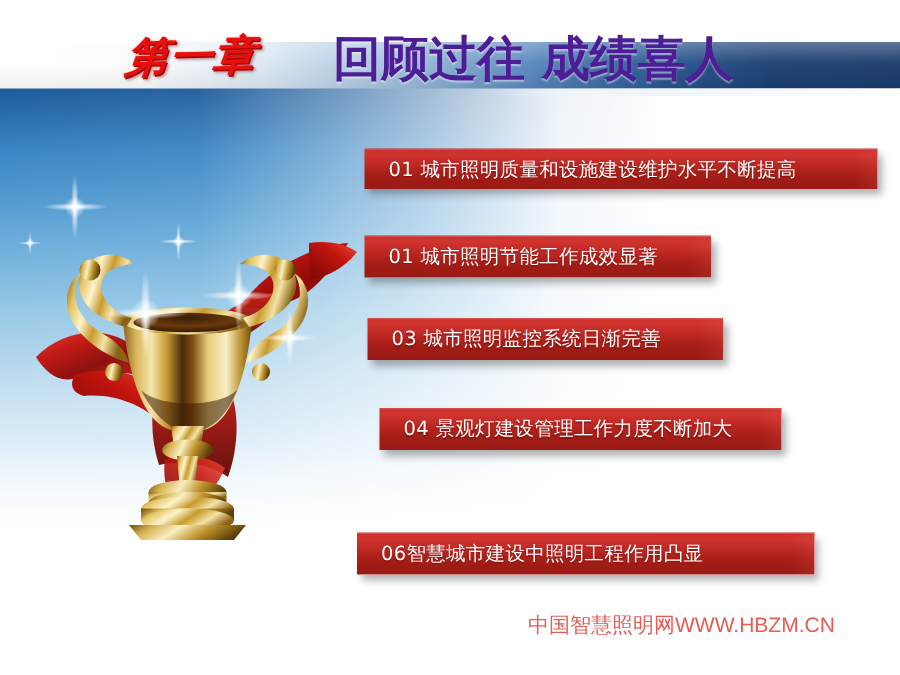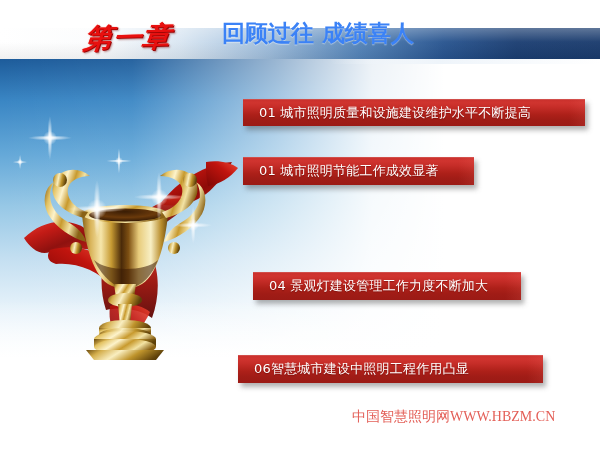--- a/index.html
+++ b/index.html
@@ -88,24 +88,24 @@
       2px 2px 2px rgba(120,0,0,0.45),
       0 0 1px #ff3a2f;
     transform:skewX(-8deg) rotate(-1.5deg);
     white-space:nowrap;
     z-index:6;
   }
   .header-title {
     position:absolute;
     left:222px; top:18px;
     font-family:"DejaVu Sans", sans-serif;
-    font-size:23px;
+    font-size:32px;
     font-weight:bold;
     letter-spacing:0px;
-    color:#3b82f6;
+    color:#4c1d95;
     white-space:nowrap;
     text-shadow:0 1px 1px rgba(255,255,255,0.45);
     z-index:6;
   }
 
   
   .trophy-wrap {
     position:absolute;
     left:10px; top:120px;
     width:230px; height:240px;
@@ -166,21 +166,21 @@
     letter-spacing:0.2px;
     position:relative;
     z-index:2;
     text-shadow:0 1px 1px rgba(90,0,0,0.5);
   }
 
   
   .watermark {
     position:absolute;
     left:352px; top:408px;
-    font-family:Liberation Serif, serif;
+    font-family:Liberation Sans, sans-serif;
     font-size:14px;
     color:#e2564e;
     letter-spacing:0px;
     white-space:nowrap;
     z-index:9;
     opacity:0.95;
   }
 </style>
 </head>
 <body>
@@ -324,20 +324,23 @@
   <div class="chapter-tag">第一章</div>
   <div class="header-title">回顾过往 成绩喜人</div>
 
   <div class="bars">
     <div class="bar" style="left:243px; top:99px; width:342px; height:27px;">
       <span class="bar-text">01 城市照明质量和设施建设维护水平不断提高</span>
     </div>
     <div class="bar" style="left:243px; top:157px; width:231px; height:28px;">
       <span class="bar-text">01 城市照明节能工作成效显著</span>
     </div>
+    <div class="bar" style="left:245px; top:212px; width:237px; height:28px;">
+      <span class="bar-text">03 城市照明监控系统日渐完善</span>
+    </div>
     <div class="bar" style="left:253px; top:272px; width:268px; height:28px;">
       <span class="bar-text">04 景观灯建设管理工作力度不断加大</span>
     </div>
     <div class="bar" style="left:238px; top:355px; width:305px; height:28px;">
       <span class="bar-text">06智慧城市建设中照明工程作用凸显</span>
     </div>
   </div>
 
   <div class="watermark">中国智慧照明网WWW.HBZM.CN</div>
 

